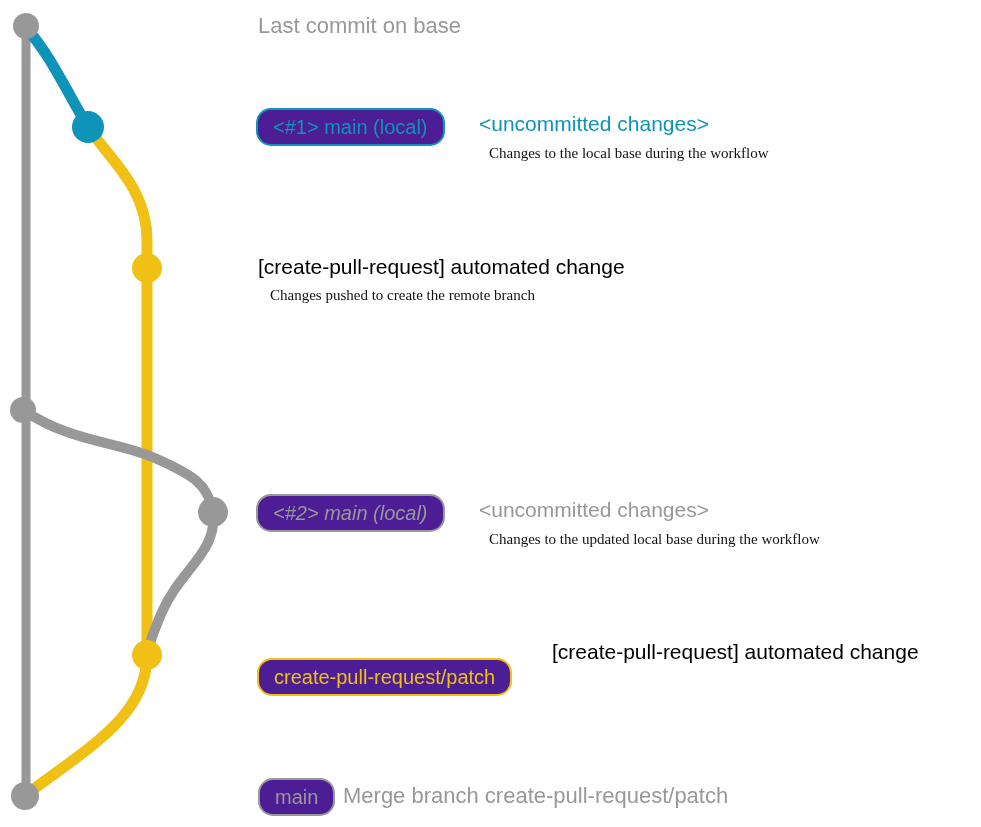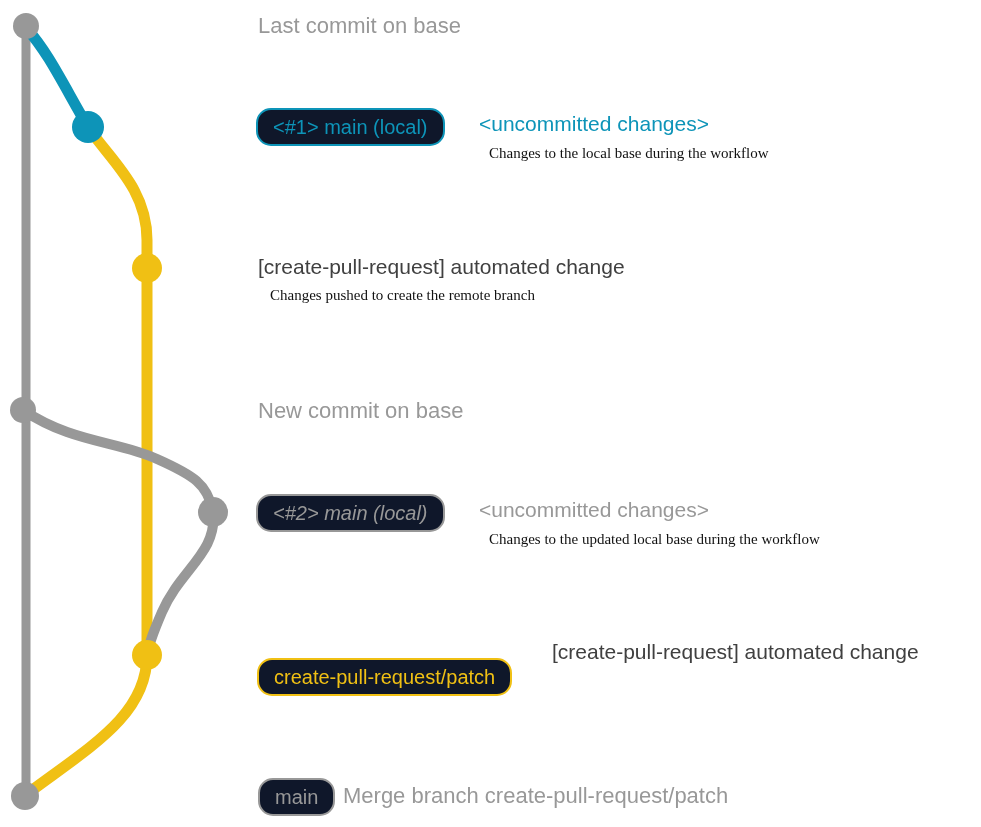--- a/index.html
+++ b/index.html
@@ -9,31 +9,31 @@
     background:#ffffff;
     overflow:hidden;
     font-family:"Liberation Sans", sans-serif;
     text-align:center;
   }
   .graph-svg{position:absolute;left:0;top:0;}
   .label{position:absolute;white-space:nowrap;line-height:1.15;}
   .t-gray{color:#989898;font-size:22px;}
   .msg{font-size:21px;}
   .t-blue{color:#0d94b8;}
-  .t-yellow{color:#404040;}
+  .t-yellow{color:#000000;}
   .desc{
     position:absolute;white-space:nowrap;
     font-family:"Liberation Serif", serif;
     font-size:15px;color:#111111;line-height:1.15;
   }
   .badge{
     position:absolute;display:inline-block;
     border:2px solid;border-radius:15px;
     padding:5px 15px;font-size:20px;line-height:1.2;
-    white-space:nowrap;background:#0f172a;
+    white-space:nowrap;background:#4c1d95;
   }
   .badge.blue{color:#0d94b8;border-color:#0d94b8;}
   .badge.gray{color:#989898;border-color:#989898;}
   .badge.yellow{color:#f0c014;border-color:#f0c014;margin-top:22px;}
 </style>
 </head>
 <body>
 
 <div class="stage">
 
@@ -58,21 +58,20 @@
 
   <div class="label t-gray" style="left:258px;top:13px;">Last commit on base</div>
 
   <div class="badge blue" style="left:256px;top:108px;">&lt;#1&gt; main (local)</div>
   <div class="label msg t-blue" style="left:479px;top:112px;">&lt;uncommitted changes&gt;</div>
   <div class="desc" style="left:489px;top:145px;">Changes to the local base during the workflow</div>
 
   <div class="label msg t-yellow" style="left:258px;top:255px;">[create-pull-request] automated change</div>
   <div class="desc" style="left:270px;top:287px;">Changes pushed to create the remote branch</div>
 
-  <div class="label t-gray" style="left:258px;top:398px;">New commit on base</div>
 
   <div class="badge gray" style="left:256px;top:494px;font-style:italic;">&lt;#2&gt; main (local)</div>
   <div class="label msg t-gray" style="left:479px;top:498px;font-size:21px;">&lt;uncommitted changes&gt;</div>
   <div class="desc" style="left:489px;top:531px;">Changes to the updated local base during the workflow</div>
 
   <div class="badge yellow" style="left:257px;top:636px;">create-pull-request/patch</div>
   <div class="label msg t-yellow" style="left:552px;top:640px;">[create-pull-request] automated change</div>
 
   <div class="badge gray" style="left:258px;top:778px;">main</div>
   <div class="label t-gray" style="left:343px;top:783px;">Merge branch create-pull-request/patch</div>

